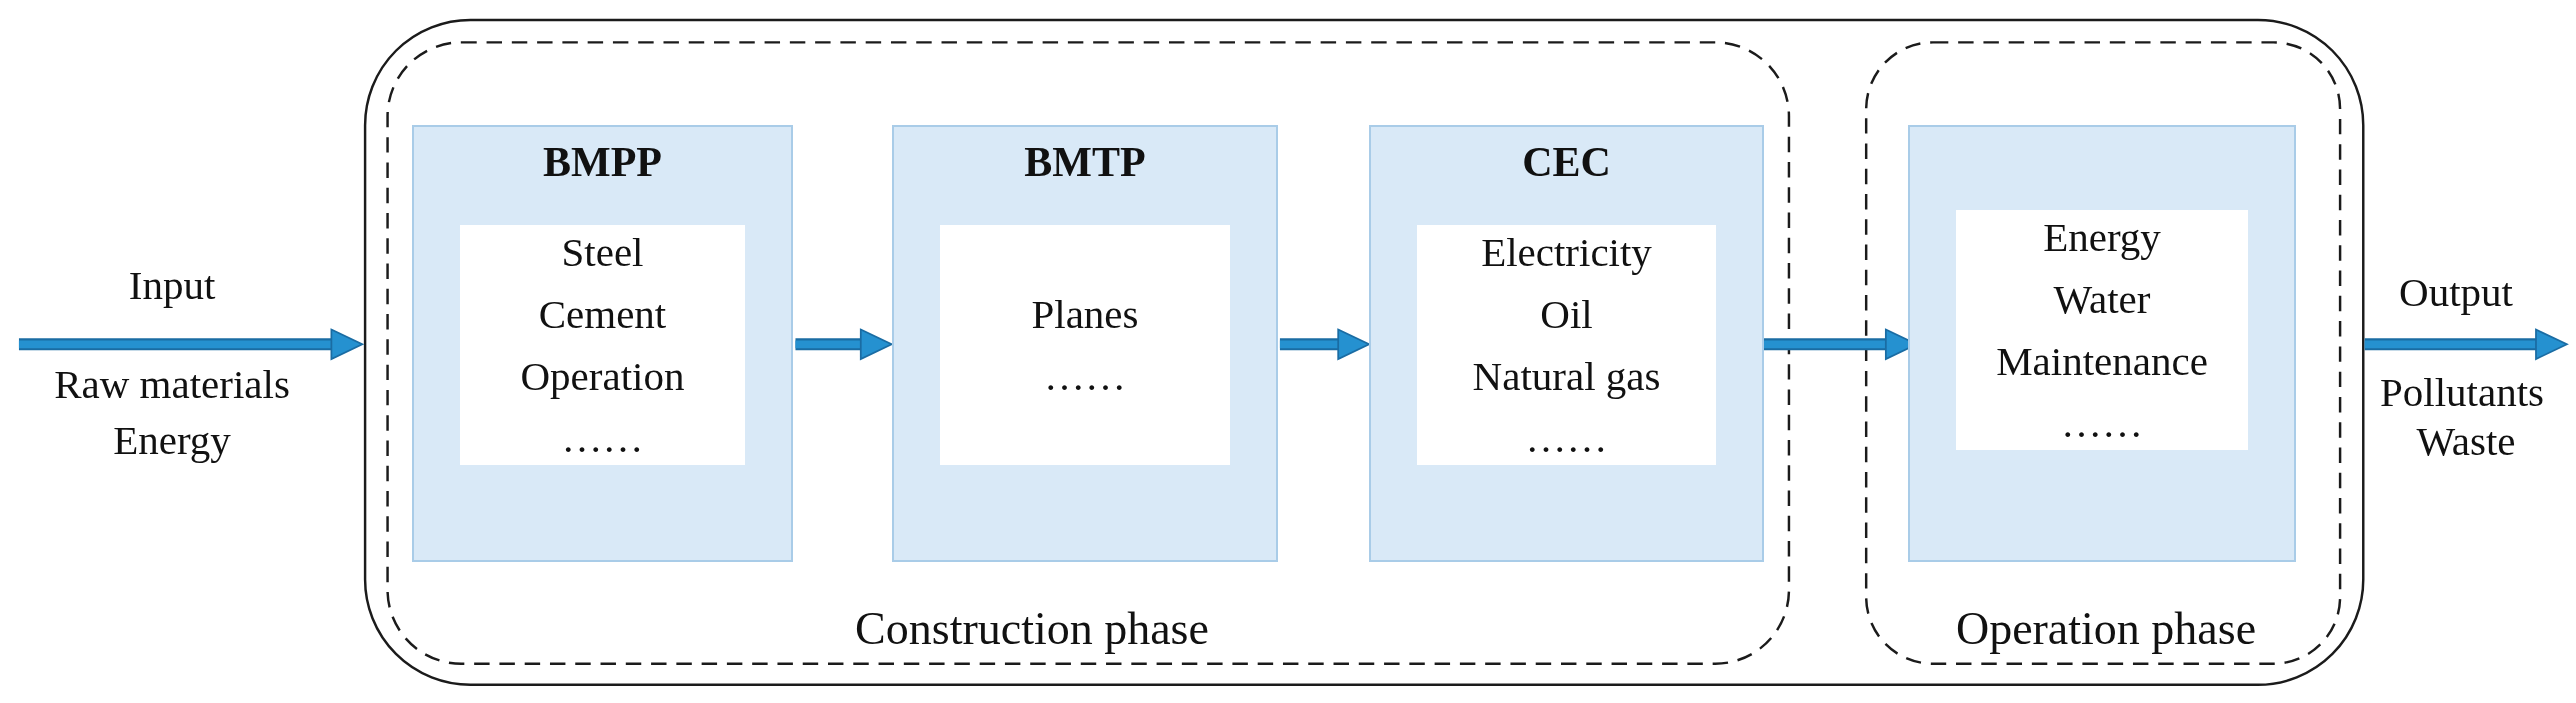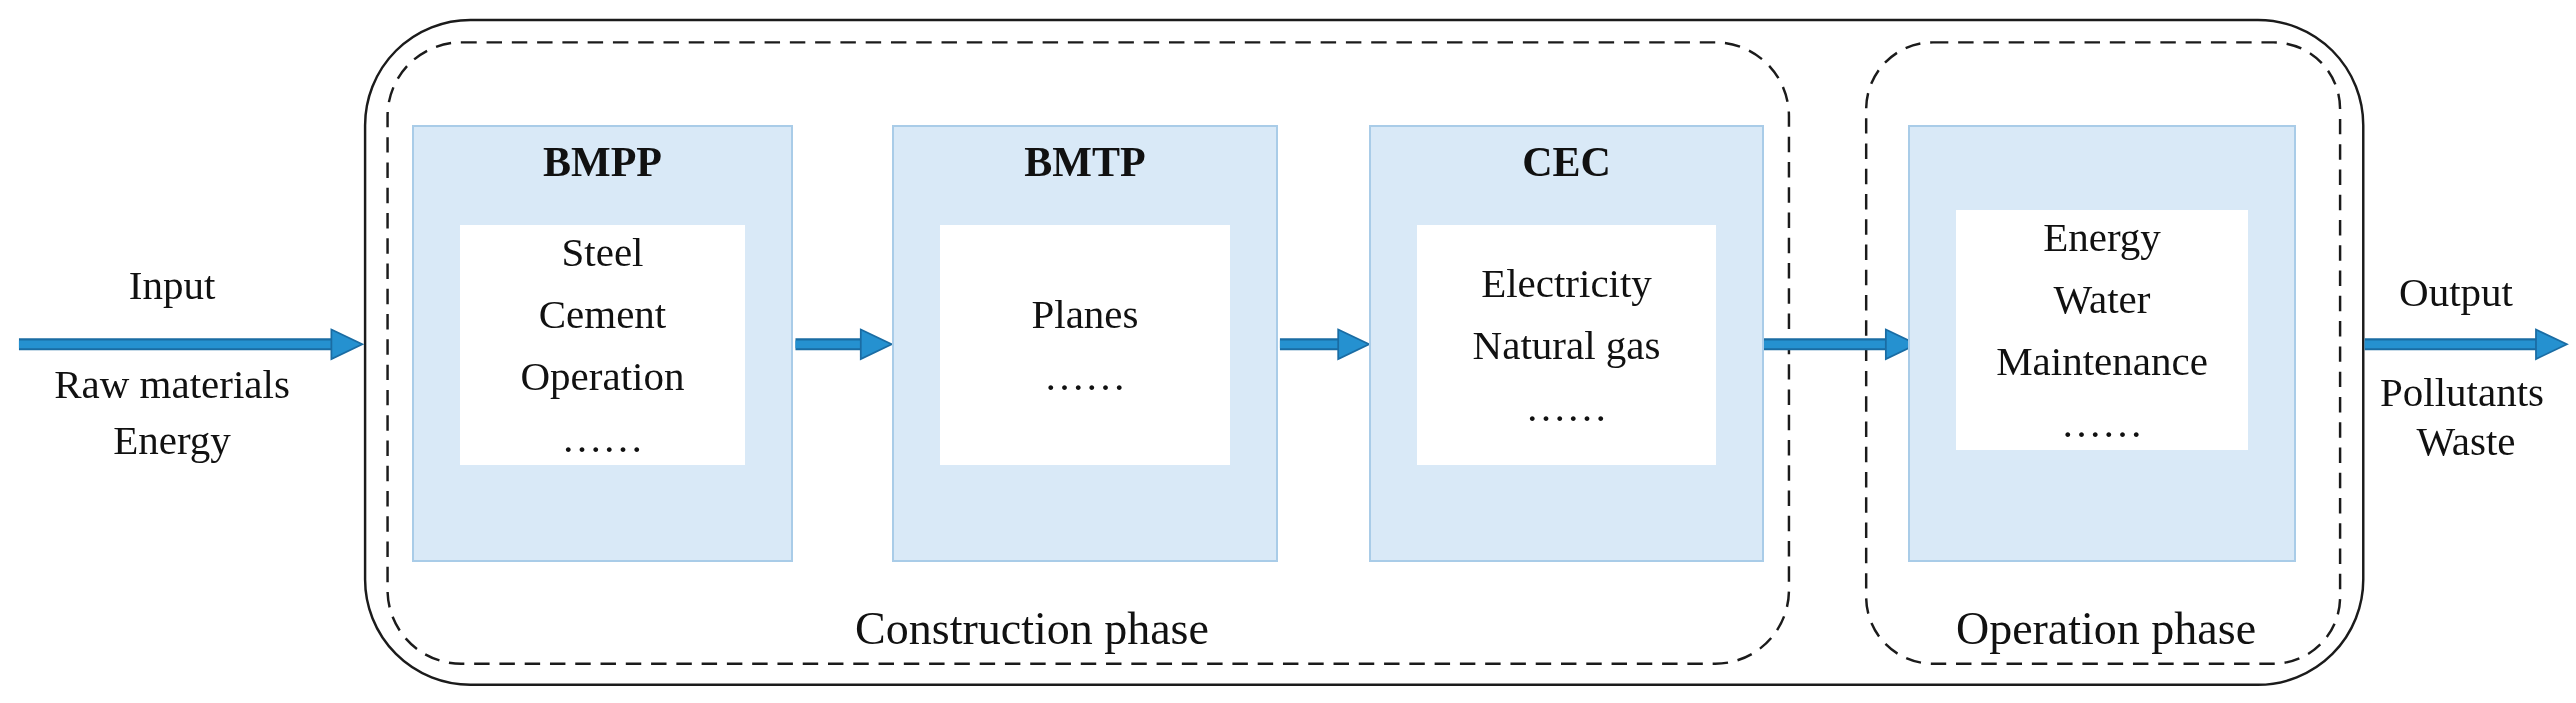--- a/index.html
+++ b/index.html
@@ -132,20 +132,21 @@
     <div class="innerbox">
       <div class="item">Planes</div>
       <div class="item">……</div>
     </div>
   </div>
 
   <div class="bluebox" style="left:1369px;width:395px">
     <div class="boxtitle">CEC</div>
     <div class="innerbox">
       <div class="item">Electricity</div>
+      <div class="item">Oil</div>
       <div class="item">Natural gas</div>
       <div class="item">……</div>
     </div>
   </div>
 
   <div class="bluebox no-title" style="left:1908px;width:388px">
     <div class="innerbox">
       <div class="item">Energy</div>
       <div class="item">Water</div>
       <div class="item">Maintenance</div>

